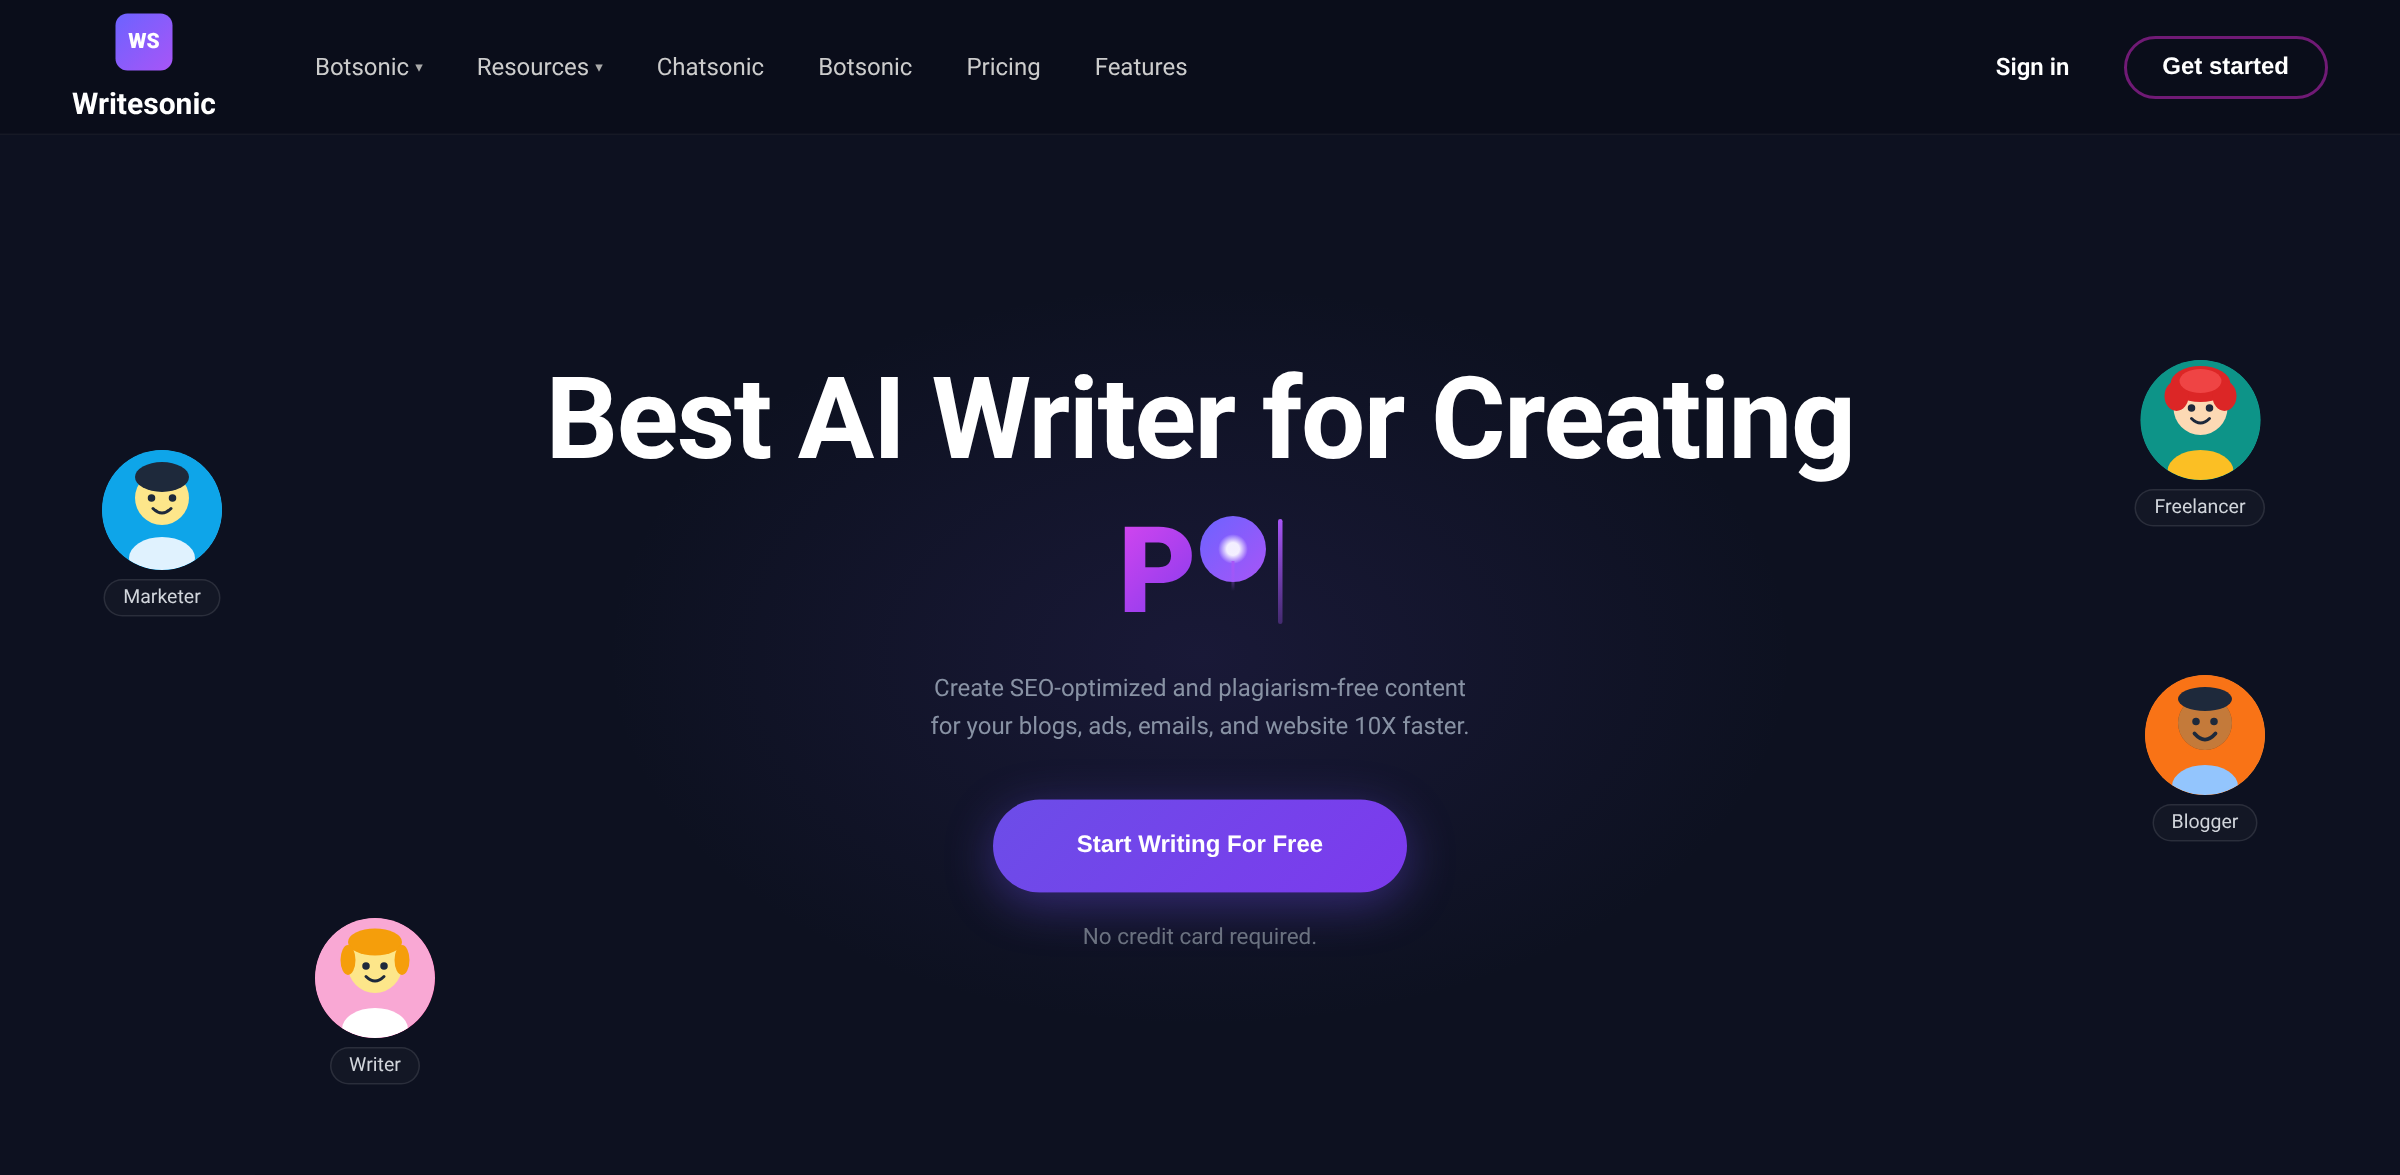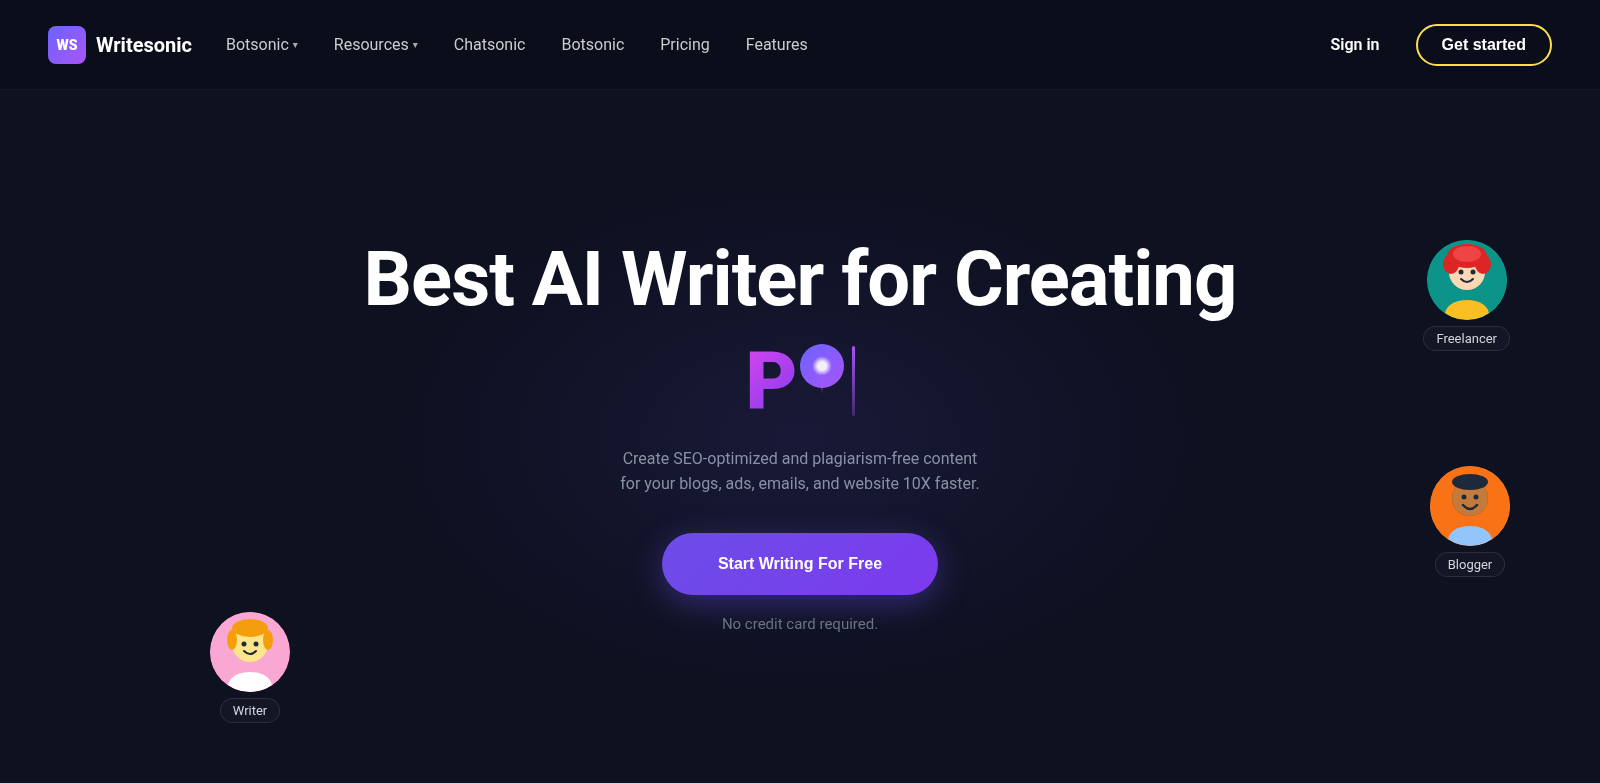--- a/index.html
+++ b/index.html
@@ -20,21 +20,22 @@
       padding: 0 48px;
       height: 90px;
       background: #0a0d1a;
       border-bottom: 1px solid rgba(255,255,255,0.05);
     }
 
     .logo-area {
       display: flex;
       align-items: center;
       gap: 10px;
-      margin-right: 20px;
+      margin-right: 52px;
+      flex-direction: column;
     }
 
     .logo-icon {
       width: 38px;
       height: 38px;
       background: linear-gradient(135deg, #6c63ff, #a855f7);
       border-radius: 8px;
       display: flex;
       align-items: center;
       justify-content: center;
@@ -83,21 +84,21 @@
     .sign-in-btn {
       color: #fff;
       font-size: 16px;
       font-weight: 600;
       cursor: pointer;
       padding: 8px 16px;
     }
 
     .get-started-btn {
       background: transparent;
-      border: 2px solid #fde047;
+      border: 2px solid #701a75;
       color: #fff;
       font-size: 16px;
       font-weight: 600;
       padding: 10px 24px;
       border-radius: 28px;
       cursor: pointer;
       white-space: nowrap;
     }
 
     
@@ -293,21 +294,21 @@
       right: 90px;
       top: 150px;
     }
     .avatar-freelancer {
       background: linear-gradient(135deg, #0d9488, #14b8a6);
     }
 
     
     .badge-blogger {
       right: 90px;
-      top: 376px;
+      top: 360px;
     }
     .avatar-blogger {
       background: linear-gradient(135deg, #f97316, #fb923c);
     }
   </style>
 </head>
 <body>
 
 <nav class="navbar">
   <div class="logo-area">
@@ -341,20 +342,39 @@
   </div>
 
   <div class="nav-right">
     <div class="sign-in-btn">Sign in</div>
     <button class="get-started-btn">Get started</button>
   </div>
 </nav>
 
 <section class="hero">
 
+  <div class="avatar-badge badge-marketer">
+    <div class="avatar-circle avatar-marketer">
+      <svg viewBox="0 0 80 80" style="width:80px;height:80px;border-radius:50%;">
+        <circle cx="40" cy="40" r="40" fill="#0ea5e9"></circle>
+
+        <ellipse cx="40" cy="72" rx="22" ry="14" fill="#e0f2fe"></ellipse>
+
+        <circle cx="40" cy="32" r="18" fill="#fde68a"></circle>
+
+        <ellipse cx="40" cy="18" rx="18" ry="10" fill="#1e293b"></ellipse>
+
+        <circle cx="33" cy="32" r="2.5" fill="#1e293b"></circle>
+        <circle cx="47" cy="32" r="2.5" fill="#1e293b"></circle>
+
+        <path d="M34 39 Q40 45 46 39" stroke="#1e293b" stroke-width="2" fill="none" stroke-linecap="round"></path>
+      </svg>
+    </div>
+    <div class="avatar-label">Marketer</div>
+  </div>
 
   <div class="avatar-badge badge-writer">
     <div class="avatar-circle avatar-writer">
       <svg viewBox="0 0 80 80" style="width:80px;height:80px;border-radius:50%;">
         <circle cx="40" cy="40" r="40" fill="#f9a8d4"></circle>
 
         <ellipse cx="40" cy="74" rx="22" ry="14" fill="#fff"></ellipse>
 
         <circle cx="40" cy="32" r="18" fill="#fde68a"></circle>
 

